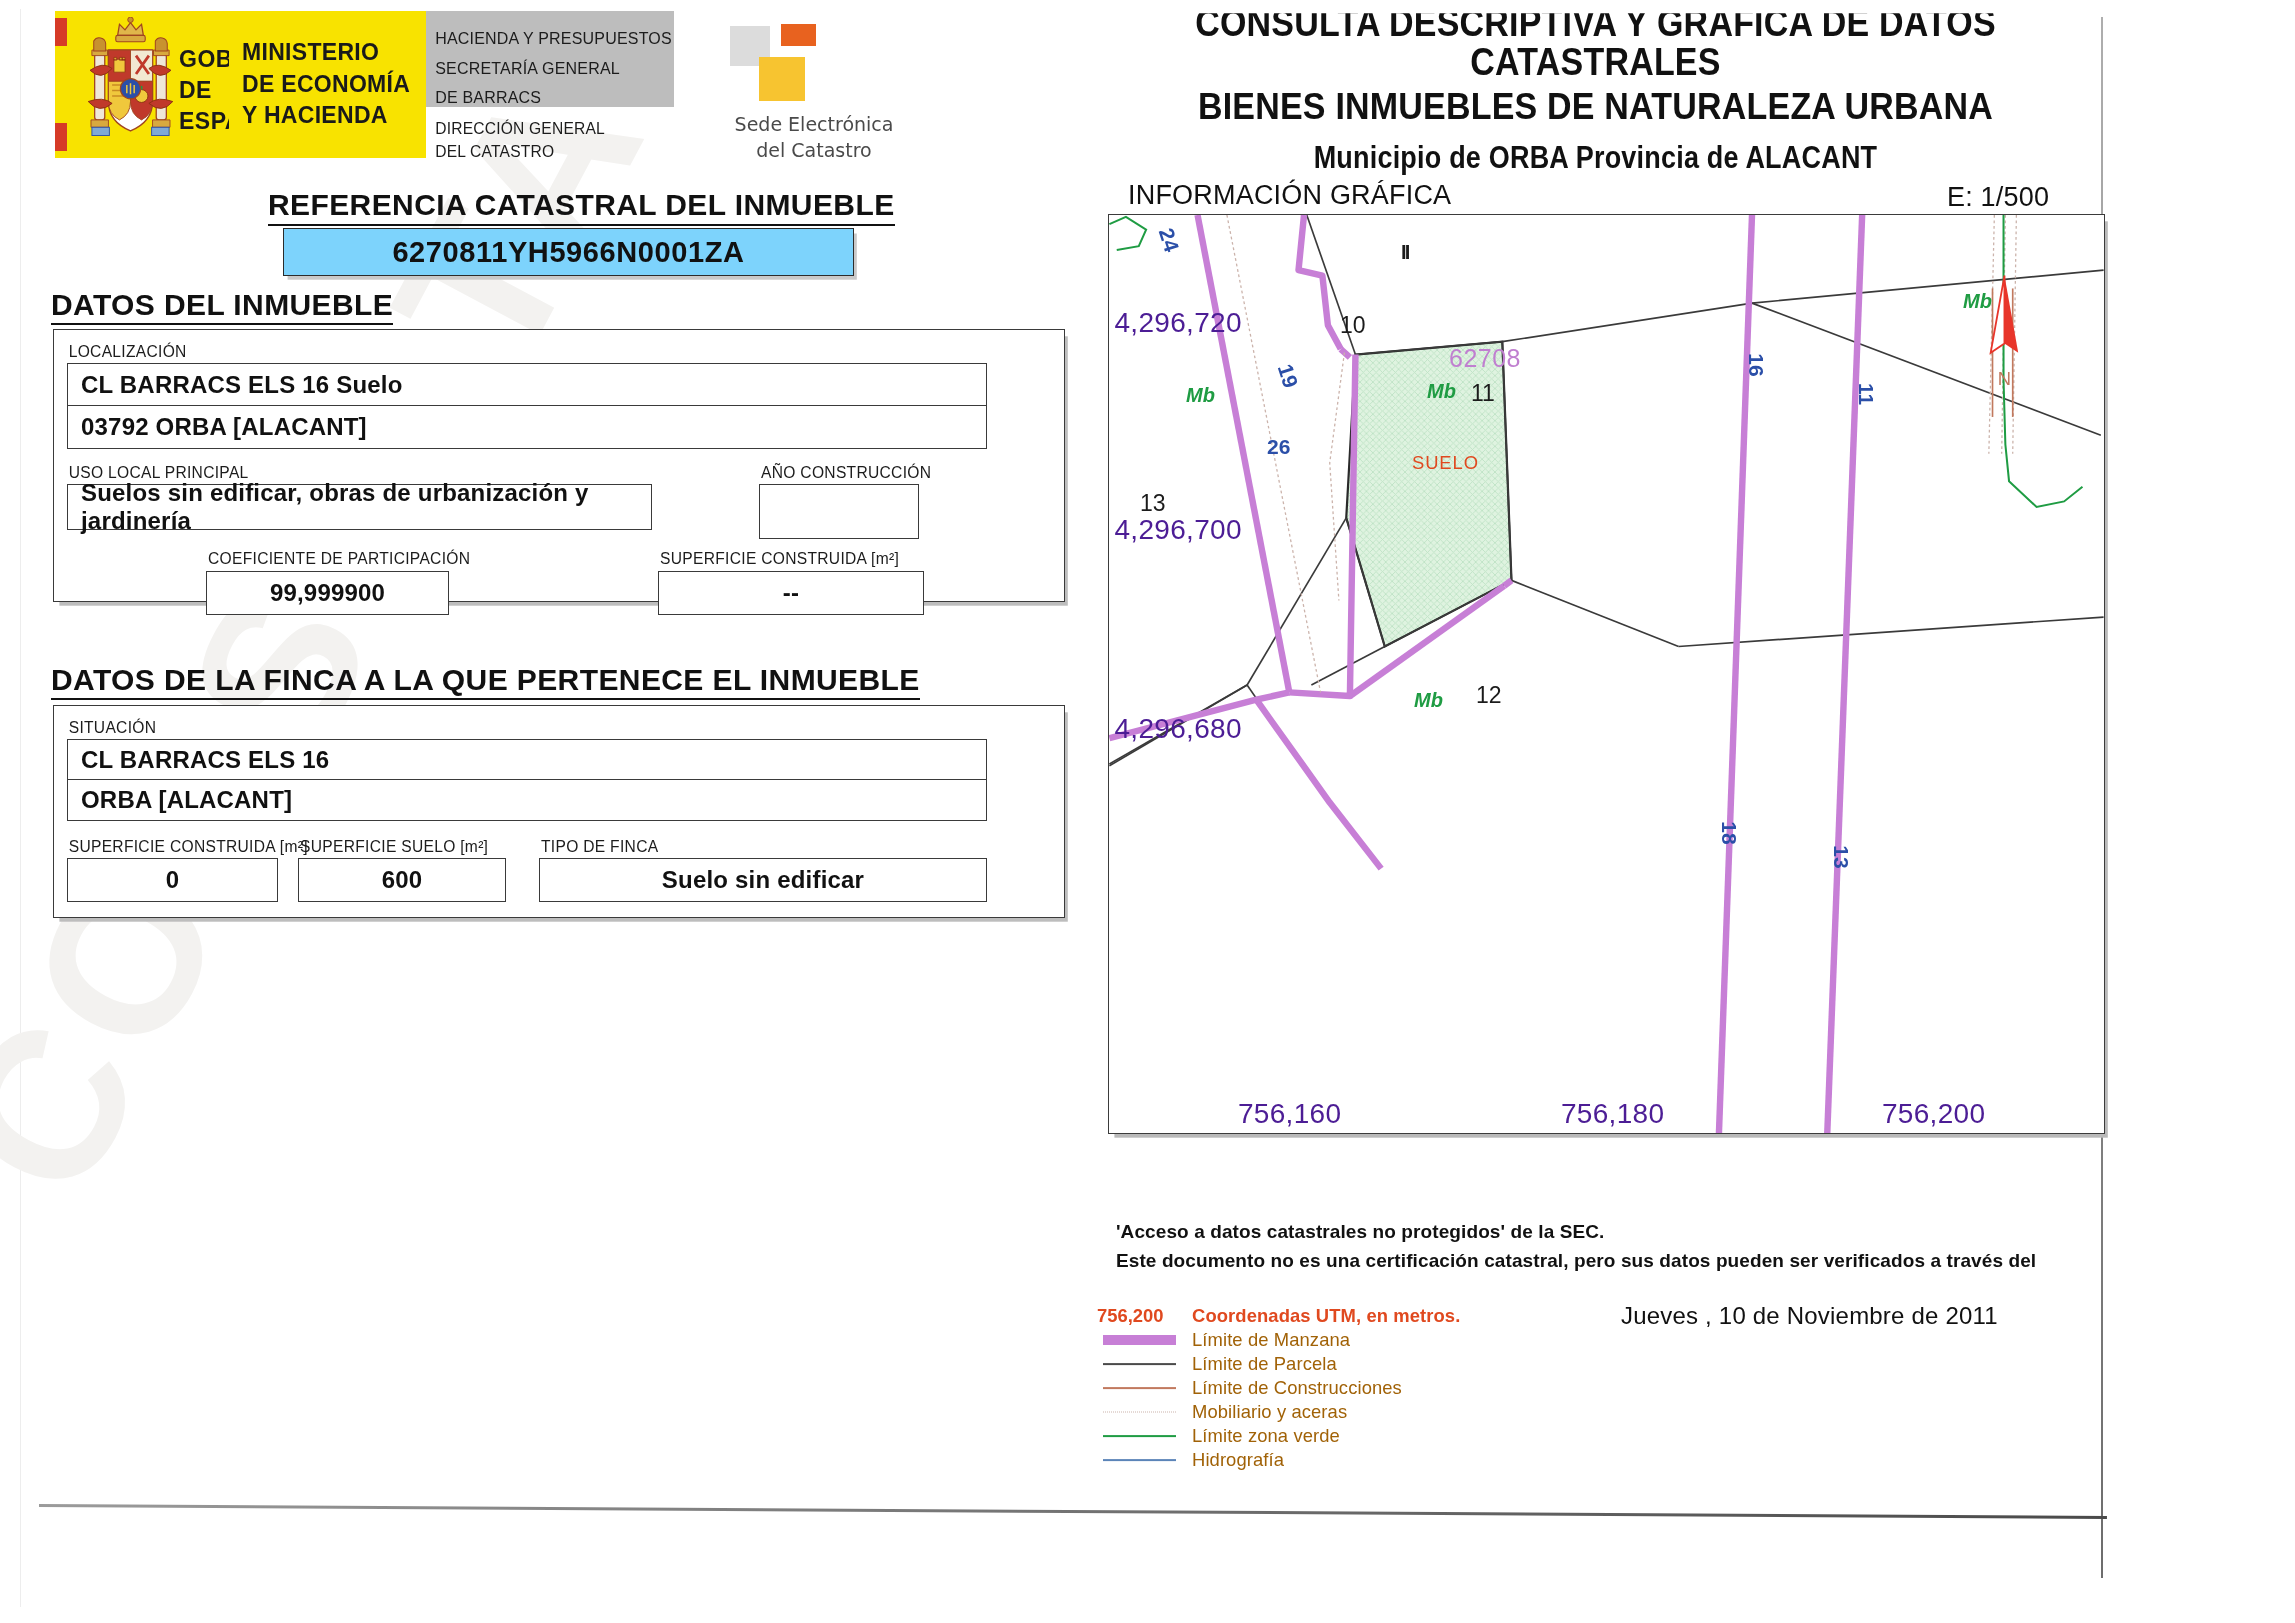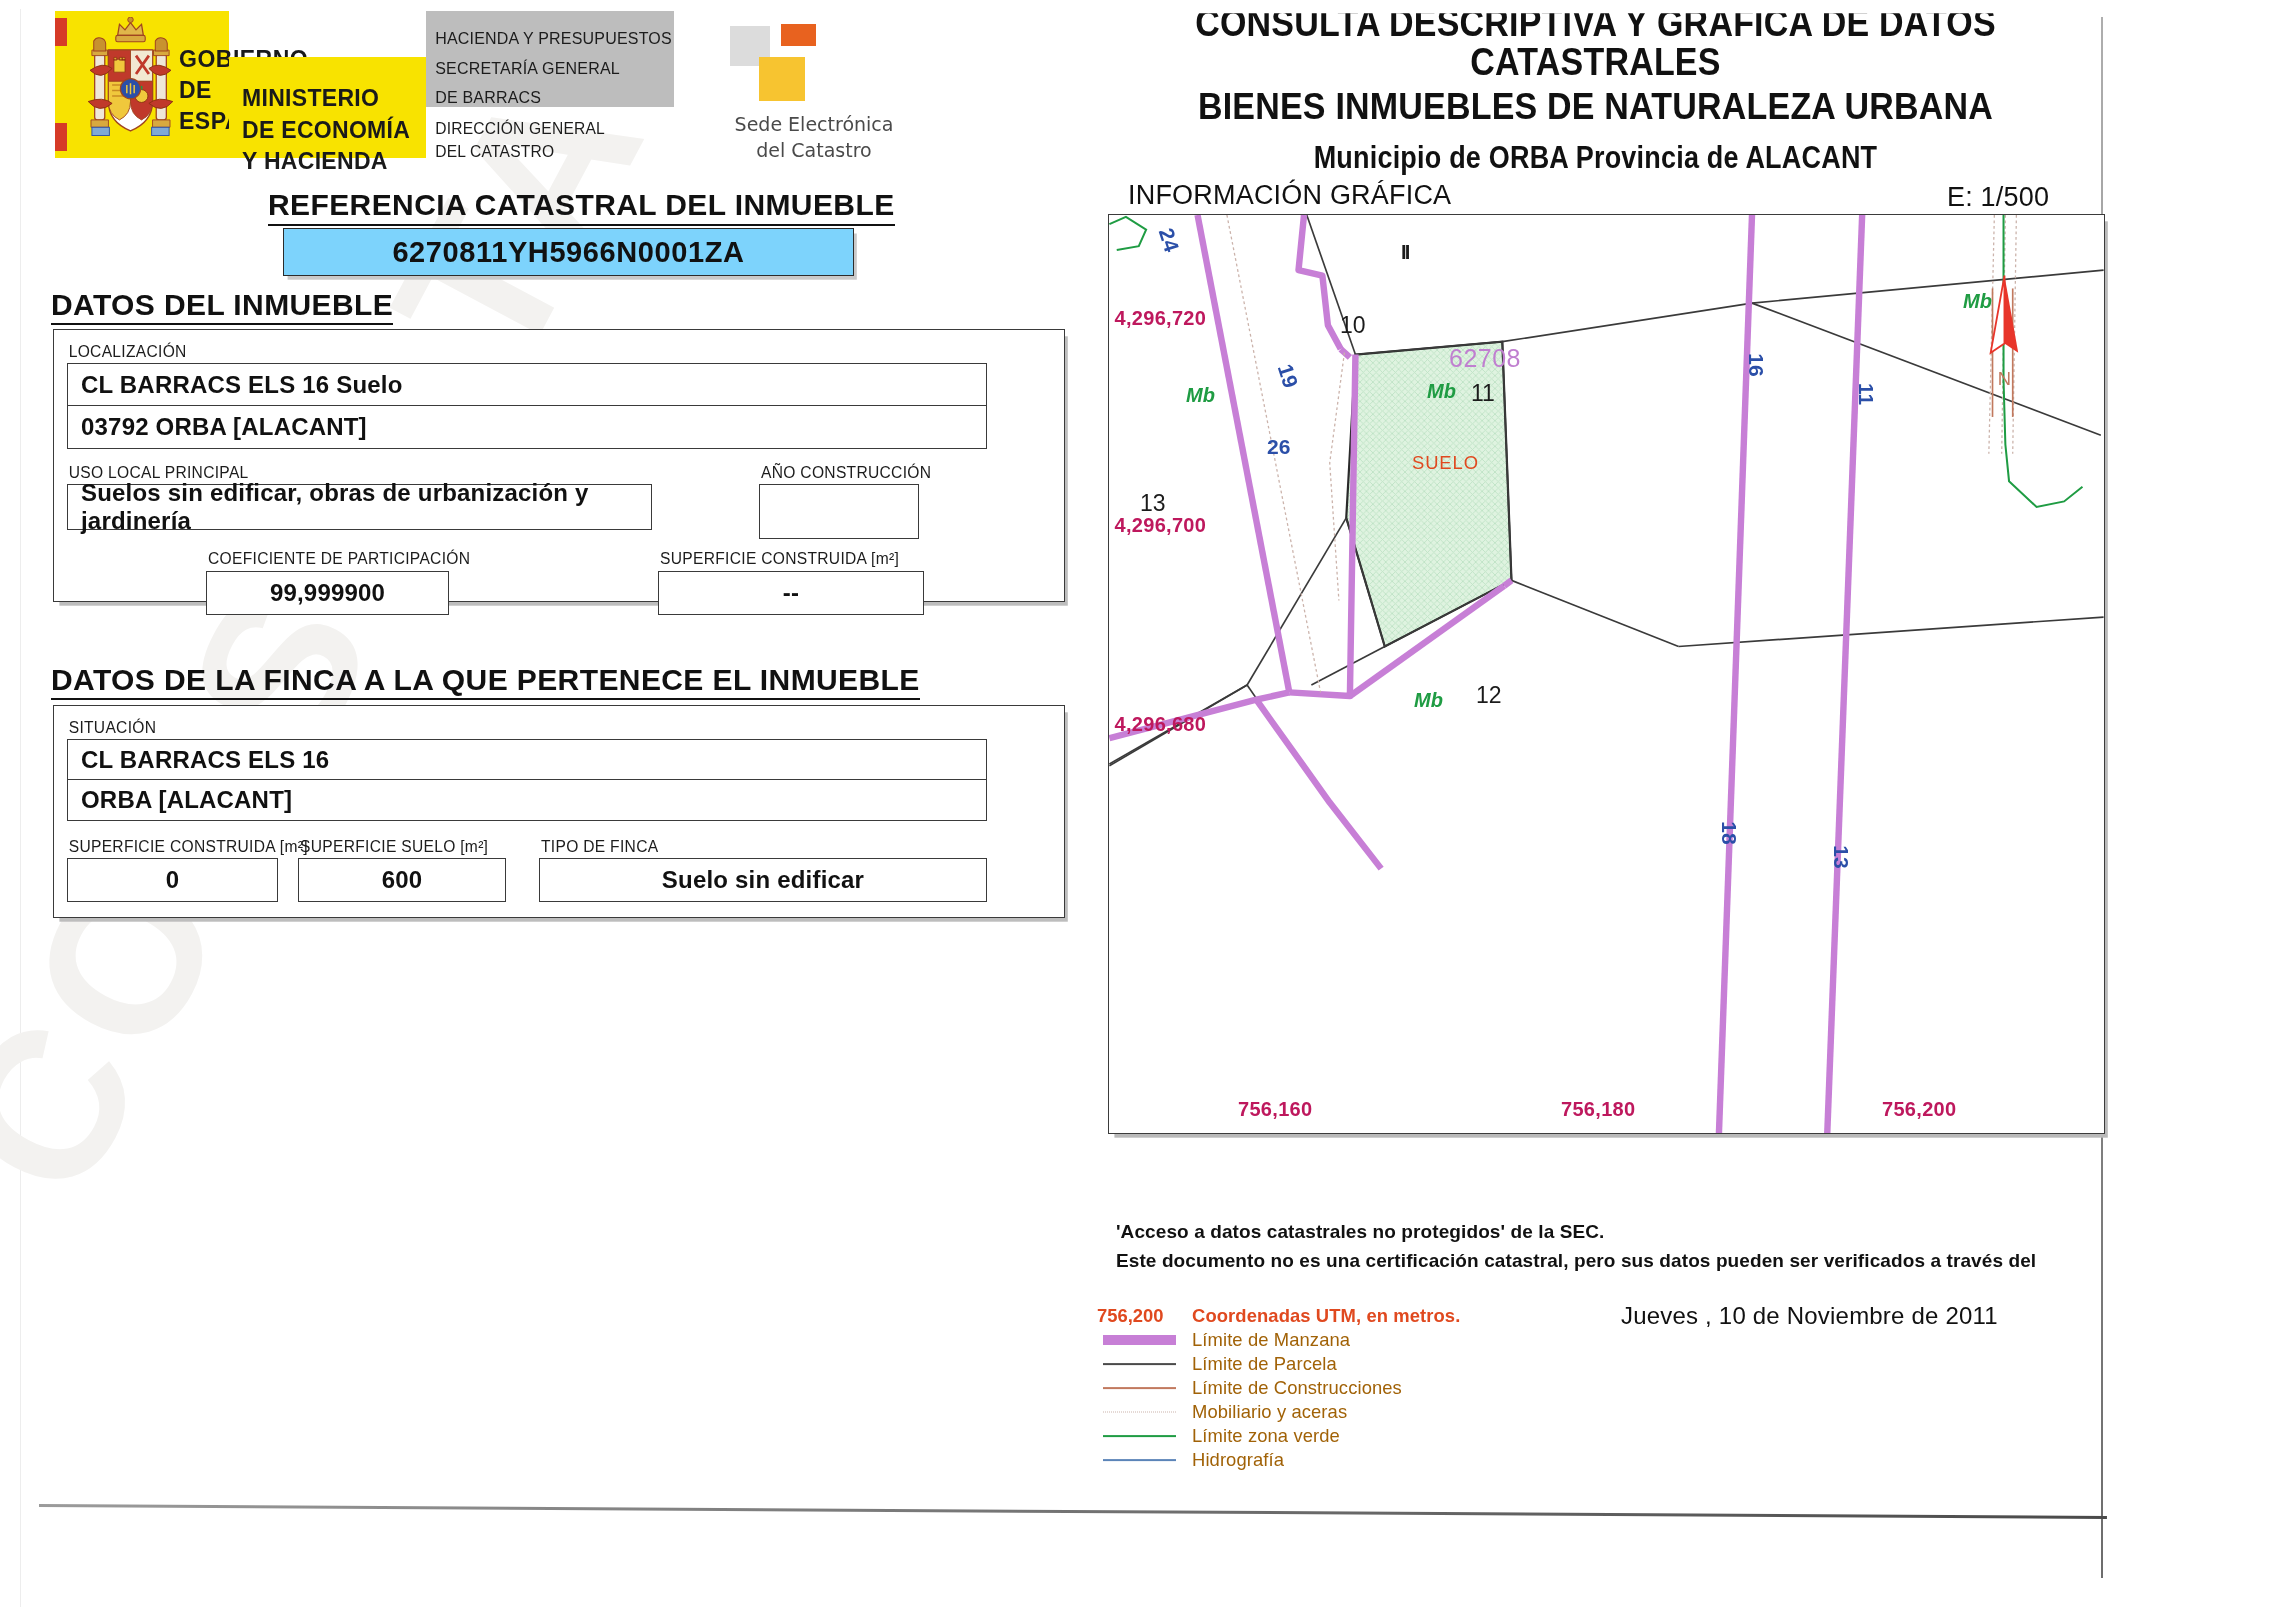--- a/index.html
+++ b/index.html
@@ -24,21 +24,21 @@
 
   
   #logobar{position:absolute;left:55px;top:11px;height:147px;display:flex;align-items:stretch;}
   .flagbox{position:relative;width:174px;background:#f8e300;display:flex;align-items:center;
        justify-content:flex-start;}
   .flag-red-top{position:absolute;left:0;top:7.3px;width:12px;height:27.5px;background:#d63b27;}
   .flag-red-bot{position:absolute;left:0;bottom:7.3px;width:12px;height:27.5px;background:#d63b27;}
   .coa{position:absolute;left:24px;top:5.5px;width:103px;height:136px;}
   .gob-text{position:absolute;left:124px;top:33px;font-size:23px;font-weight:700;
        line-height:1.35;color:#1a1a1a;letter-spacing:0.5px;}
-  .minbox{width:197px;background:#f8e300;position:relative;margin-top:46px;}
+  .minbox{width:197px;background:#f8e300;position:relative;}
   .min-text{position:absolute;left:13px;top:26px;font-size:23px;font-weight:700;
        line-height:1.38;color:#1a1a1a;letter-spacing:0.3px;}
   .grayblock{position:relative;width:248px;}
   .gray-top{position:absolute;left:0;top:0;width:248px;height:96px;background:#bdbdbd;}
   .gray-top-text{position:absolute;left:9.2px;top:13px;font-size:16px;line-height:1.85;
        color:#1c1c1c;font-weight:500;letter-spacing:0.2px;}
   .gray-bot-text{position:absolute;left:9.2px;top:107px;font-size:15.6px;line-height:1.45;
        color:#1c1c1c;font-weight:500;letter-spacing:0.2px;}
   .sede{position:relative;width:202px;margin-left:39px;}
   .sede-sq-gray{position:absolute;left:16.5px;top:14.7px;width:40px;height:40px;background:#dcdcdc;}
@@ -84,21 +84,21 @@
 
   #infograf{position:absolute;left:1128px;top:180px;font-size:27px;letter-spacing:0.2px;}
   #escala{position:absolute;left:1947px;top:182px;font-size:27px;letter-spacing:0.2px;}
 
   #mapframe{position:absolute;left:1108px;top:214px;width:995px;height:918px;
        border:1.8px solid #3b3b3b;background:#fff;overflow:hidden;
        box-shadow:4.6px 5.5px 0 -1.8px #b9b9b9;}
   #mapsvg{position:absolute;left:0;top:0;}
 
   .mlabel{position:absolute;white-space:nowrap;pointer-events:none;}
-  .m-coord{color:#be185d;font-size:20px;font-weight:700;letter-spacing:0.3px;}
+  .m-coord{color:#4c1d95;font-size:28px;font-weight:400;letter-spacing:0.3px;}
   .m-street{color:#2b4fa8;font-size:21px;font-weight:600;}
   .m-parcel{color:#1b1b1b;font-size:23px;}
   .m-mb{color:#1f9c43;font-size:20px;font-style:italic;font-weight:700;}
   .m-ref{color:#c07fd0;font-size:25px;letter-spacing:0.5px;}
   .m-suelo{color:#e0491f;font-size:18.4px;letter-spacing:0.9px;}
   .m-ii{color:#1b1b1b;font-size:20px;font-weight:700;letter-spacing:-1.8px;}
 
   #disclaimer{position:absolute;left:1116px;top:1217px;width:973px;
        font-size:19px;font-weight:700;line-height:1.55;letter-spacing:0.1px;color:#111;}
 

